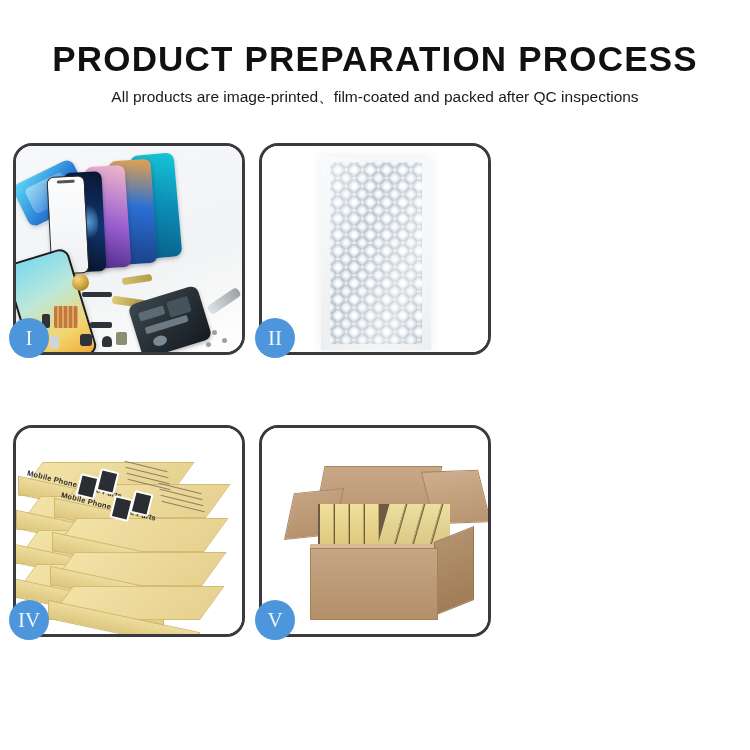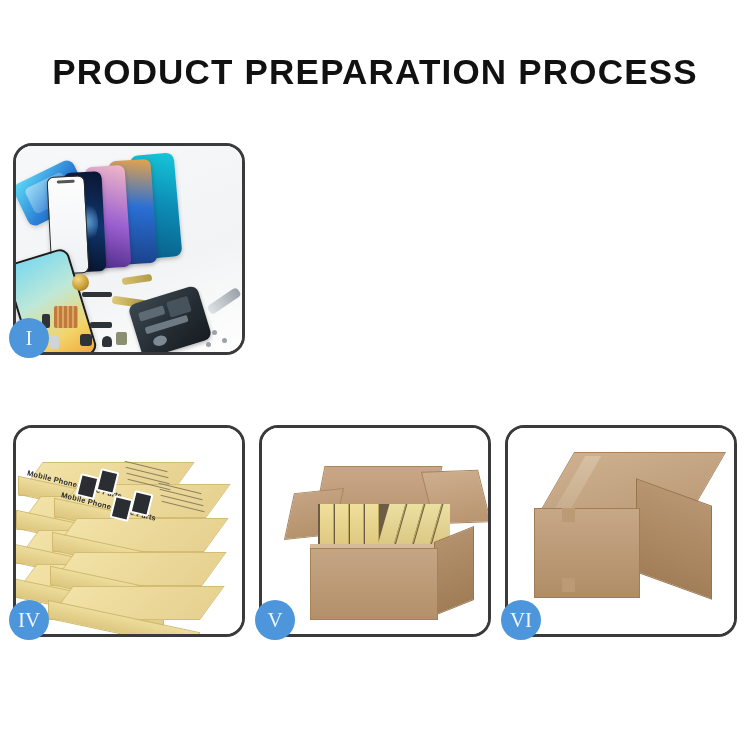--- a/index.html
+++ b/index.html
@@ -3,21 +3,21 @@
 <meta charset="utf-8">
 <style>
   html,body{margin:0;padding:0;}
   body{
     width:750px;height:750px;overflow:hidden;background:#ffffff;
     font-family:"Liberation Sans",sans-serif;
   }
   .page{position:relative;width:750px;height:750px;}
 
   
-  .header{position:absolute;left:0;top:16px;width:750px;text-align:center;}
+  .header{position:absolute;left:0;top:3px;width:750px;text-align:center;}
   .title{
     font-size:35px;font-weight:700;color:#111;letter-spacing:1.2px;
     margin-top:38px;line-height:1;white-space:nowrap;
   }
   .subtitle{
     font-size:15.5px;color:#1a1a1a;margin-top:13px;line-height:1;white-space:nowrap;
   }
 
   
   .grid{position:absolute;left:13px;top:143px;width:724px;}
@@ -180,20 +180,21 @@
   .c6 .tapeF{position:absolute;left:30px;top:56px;width:13px;height:14px;background:#bb9a76;}
   .c6 .tapeB{position:absolute;left:30px;top:126px;width:13px;height:14px;background:#bb9a76;}
 </style>
 </head>
 <body>
 
 <div class="page">
 
   <div class="header">
     <div class="title">PRODUCT PREPARATION PROCESS</div>
+    <div class="subtitle">All products are image-printed、film-coated and packed after QC inspections</div>
   </div>
 
   <div class="grid">
 
     <div class="row">
 
       <div class="panel">
         <div class="stage p1">
           <div class="film"></div>
           <div class="ph s1"></div>
@@ -220,20 +221,29 @@
             <i></i>
           </div>
           <div class="tool"></div>
           <div class="scr" style="left:196px;top:184px;"></div>
           <div class="scr" style="left:206px;top:192px;"></div>
           <div class="scr" style="left:190px;top:196px;"></div>
         </div>
         <div class="badge">I</div>
       </div>
 
+      <div class="panel">
+        <div class="stage p2">
+          <div class="bwrap">
+            <div class="inner"></div>
+            <div class="sheen"></div>
+          </div>
+        </div>
+        <div class="badge">II</div>
+      </div>
 
 
     </div>
 
     <div class="row">
 
       <div class="panel">
         <div class="stage p4">
           <div class="stackwrap">
 
@@ -308,29 +318,16 @@
               <div class="ybR" style="left:118px;width:18px;"></div>
             </div>
             <div class="lipF"></div>
             <div class="side"></div>
             <div class="front"></div>
           </div>
         </div>
         <div class="badge">V</div>
       </div>
 
-      <div class="panel">
-        <div class="stage p6">
-          <div class="c6">
-            <div class="top"></div>
-            <div class="tape"></div>
-            <div class="side"></div>
-            <div class="front"></div>
-            <div class="tapeF"></div>
-            <div class="tapeB"></div>
-          </div>
-        </div>
-        <div class="badge">VI</div>
-      </div>
 
     </div>
   </div>
 </div>
 
 </body></html>

